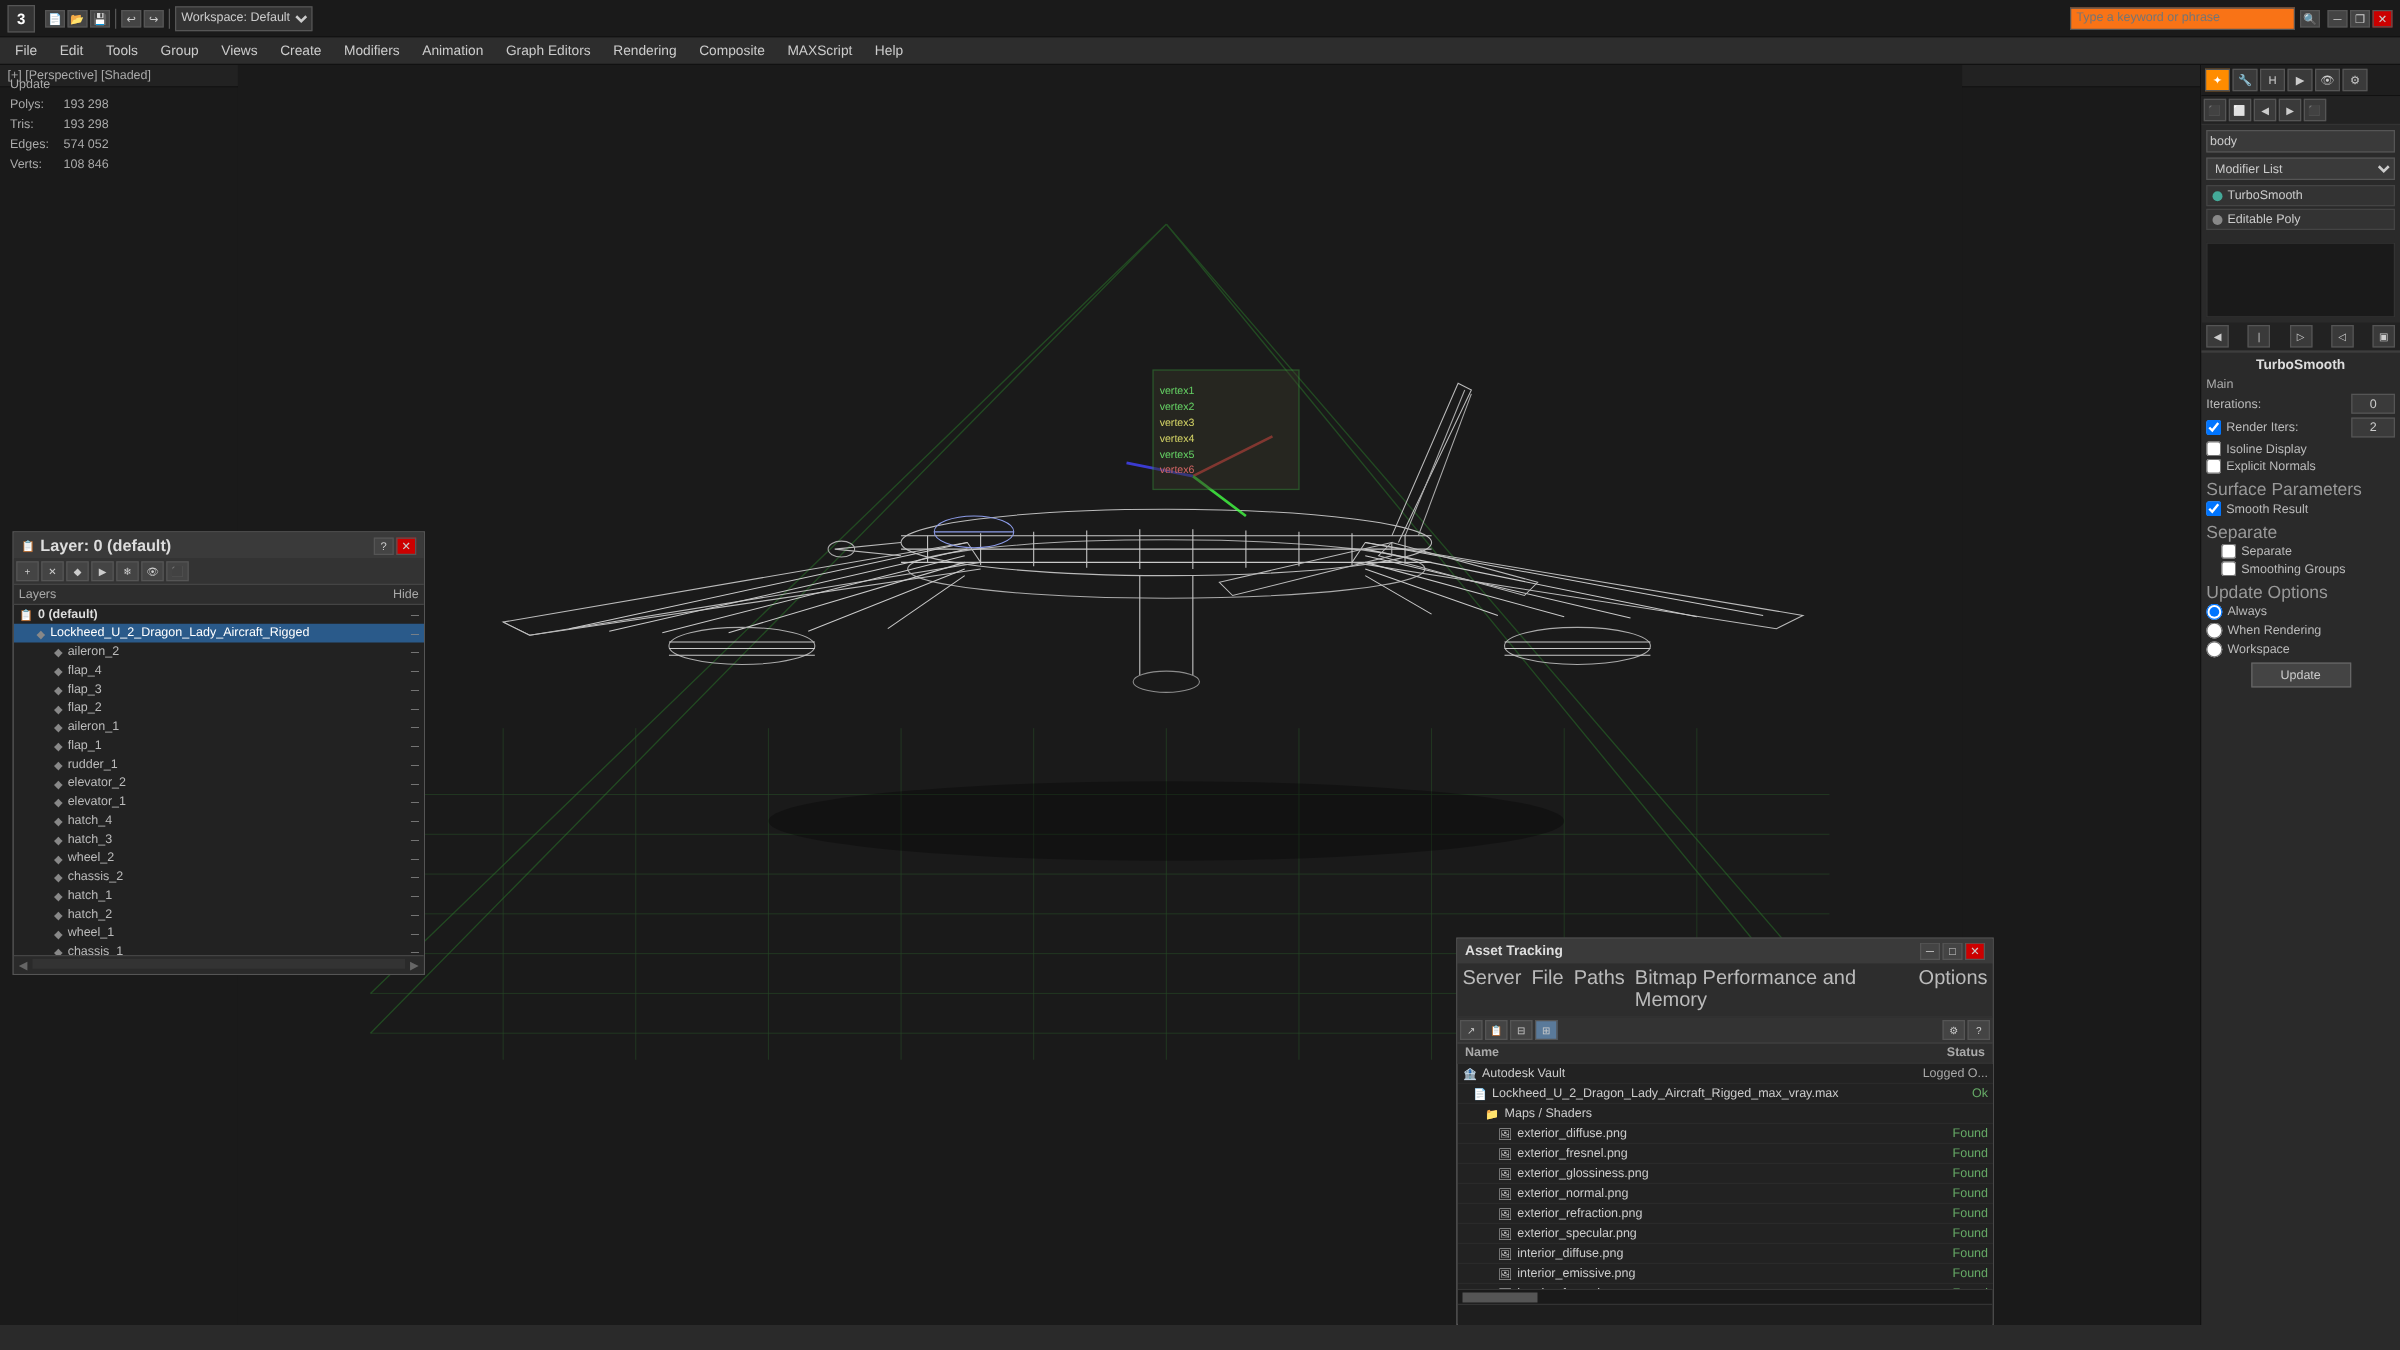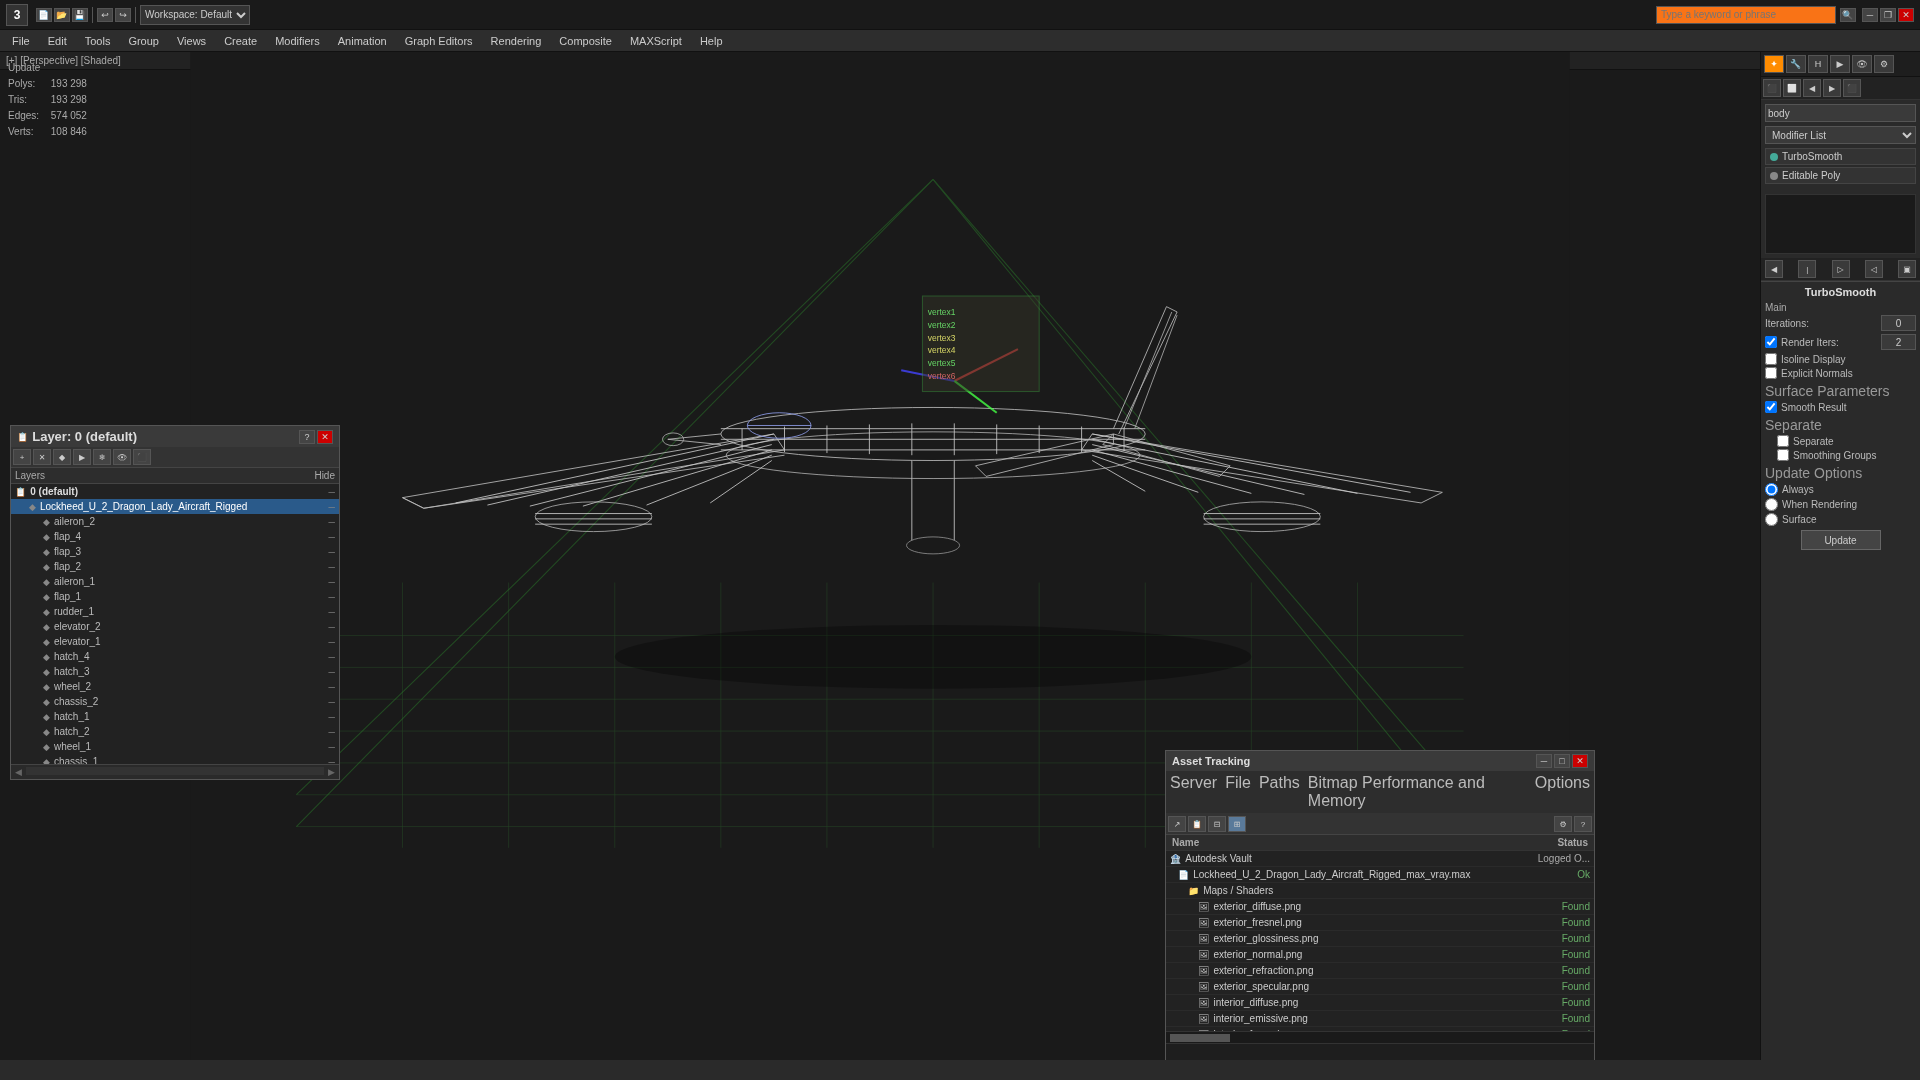--- a/index.html
+++ b/index.html
@@ -702,19 +702,19 @@
       <div class="radio-row">
         <input type="radio" name="update" checked="" style="">
         <label>Always</label>
       </div>
       <div class="radio-row">
         <input type="radio" name="update" style="">
         <label>When Rendering</label>
       </div>
       <div class="radio-row">
         <input type="radio" name="update" style="">
-        <label>Surface</label>
+        <label>Workspace</label>
       </div>
       <button class="update-btn">Update</button>
     </div>
   </div>
 
 </div>
 
 </body></html>

